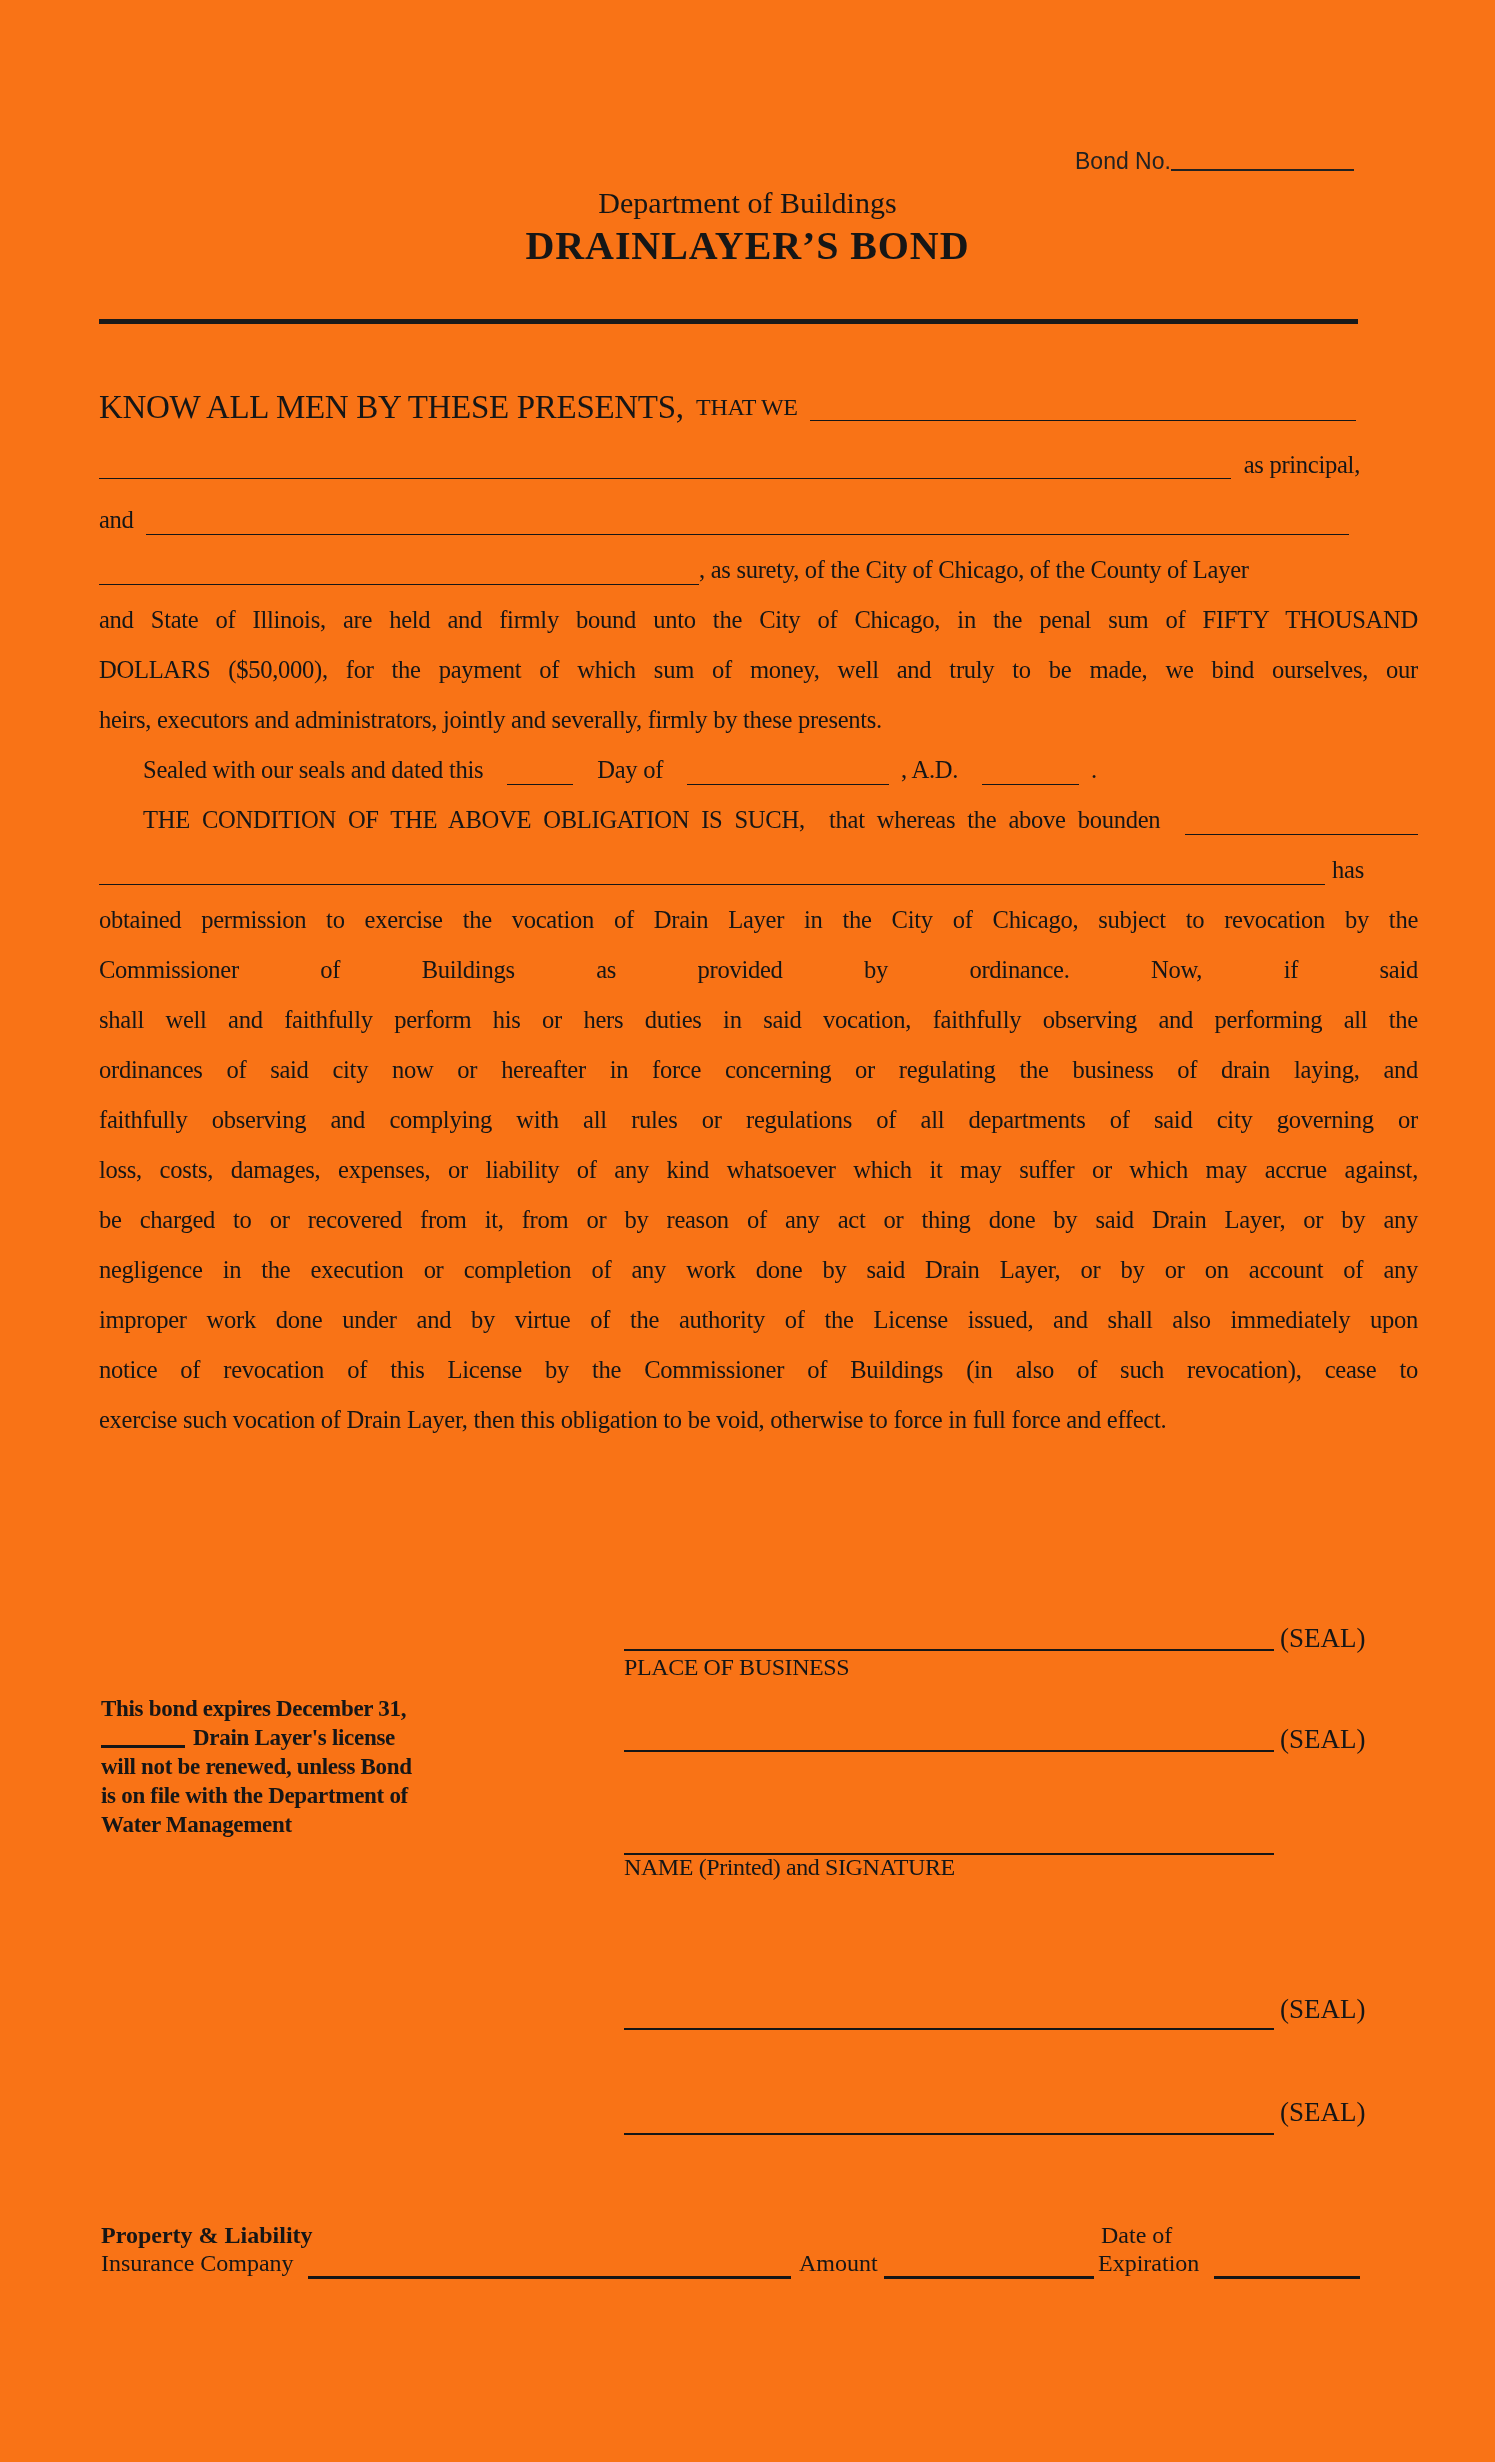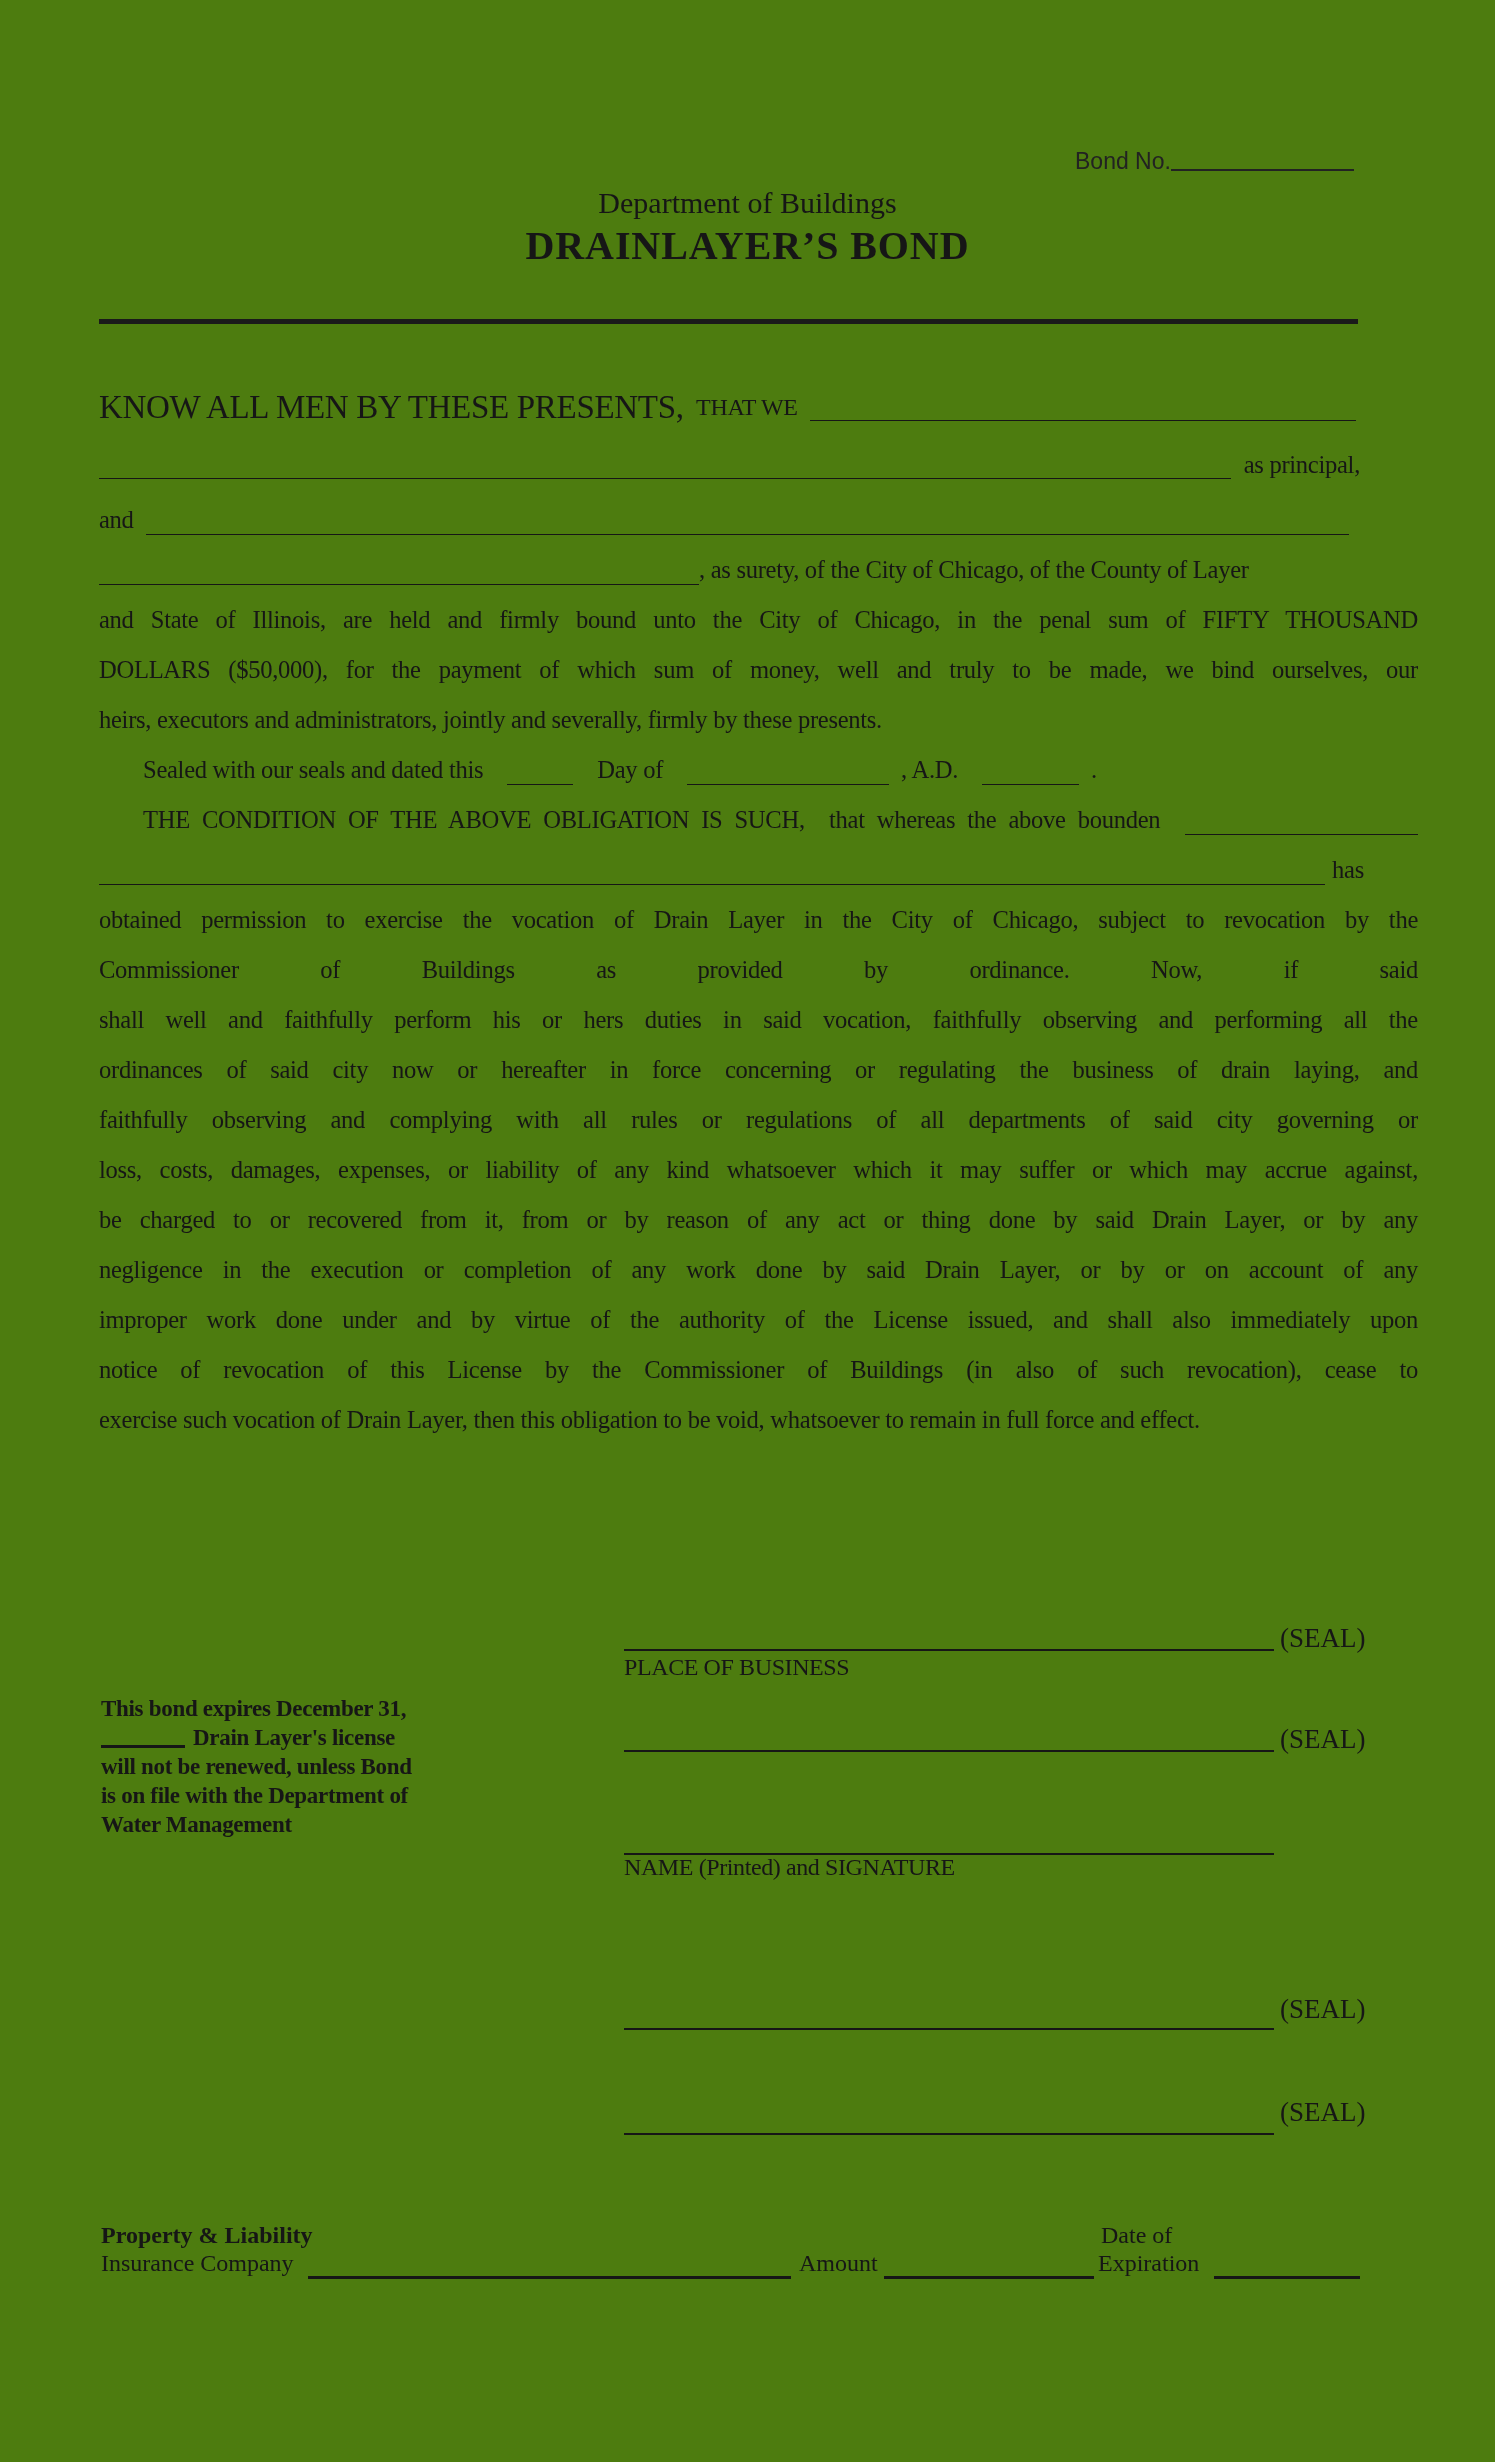--- a/index.html
+++ b/index.html
@@ -1,17 +1,17 @@
 <!DOCTYPE html>
 <html style="font-size:14px"><head>
 <meta charset="utf-8">
 <style>
   html,body { margin:0; padding:0; background:#ffffff; }
   .page {
-    position:relative; width:1495px; height:2462px; background:#4d7c0f;
+    position:relative; width:1495px; height:2462px; background:#f97316;
     font-family:"Liberation Serif", serif; color:#161616; overflow:hidden;
   }
   
   .bond-no-label {
     position:absolute; left:1075px; top:148px;
     font-family:"Liberation Sans", sans-serif; font-size:23px; color:#222;
   }
   .bond-no-line { position:absolute; left:1171px; top:169px; width:183px; height:1.8px; background:#222; }
   .dept-line   { position:absolute; left:0; top:186px; width:1495px; text-align:center; font-size:30px; }
   .title-line  { position:absolute; left:0; top:222px; width:1495px; text-align:center;
@@ -133,21 +133,21 @@
     <div class="jl">obtained permission to exercise the vocation of Drain Layer in the City of Chicago, subject to revocation by the</div>
     <div class="jl">Commissioner of Buildings as provided by ordinance. Now, if said</div>
     <div class="jl">shall well and faithfully perform his or hers duties in said vocation, faithfully observing and performing all the</div>
     <div class="jl">ordinances of said city now or hereafter in force concerning or regulating the business of drain laying, and</div>
     <div class="jl">faithfully observing and complying with all rules or regulations of all departments of said city governing or</div>
     <div class="jl">loss, costs, damages, expenses, or liability of any kind whatsoever which it may suffer or which may accrue against,</div>
     <div class="jl">be charged to or recovered from it, from or by reason of any act or thing done by said Drain Layer, or by any</div>
     <div class="jl">negligence in the execution or completion of any work done by said Drain Layer, or by or on account of any</div>
     <div class="jl">improper work done under and by virtue of the authority of the License issued, and shall also immediately upon</div>
     <div class="jl">notice of revocation of this License by the Commissioner of Buildings (in also of such revocation), cease to</div>
-    <div class="ll">exercise such vocation of Drain Layer, then this obligation to be void, whatsoever to remain in full force and effect.</div>
+    <div class="ll">exercise such vocation of Drain Layer, then this obligation to be void, otherwise to force in full force and effect.</div>
   </div>
 
   <div class="sig-line sl1"></div>
   <span class="seal-label seal1">(SEAL)</span>
   <span class="under-label pob">PLACE OF BUSINESS</span>
 
   <div class="note-block">
     <div>This bond expires December 31,</div>
     <div class="note-row">
       <span class="note-fill"></span>

